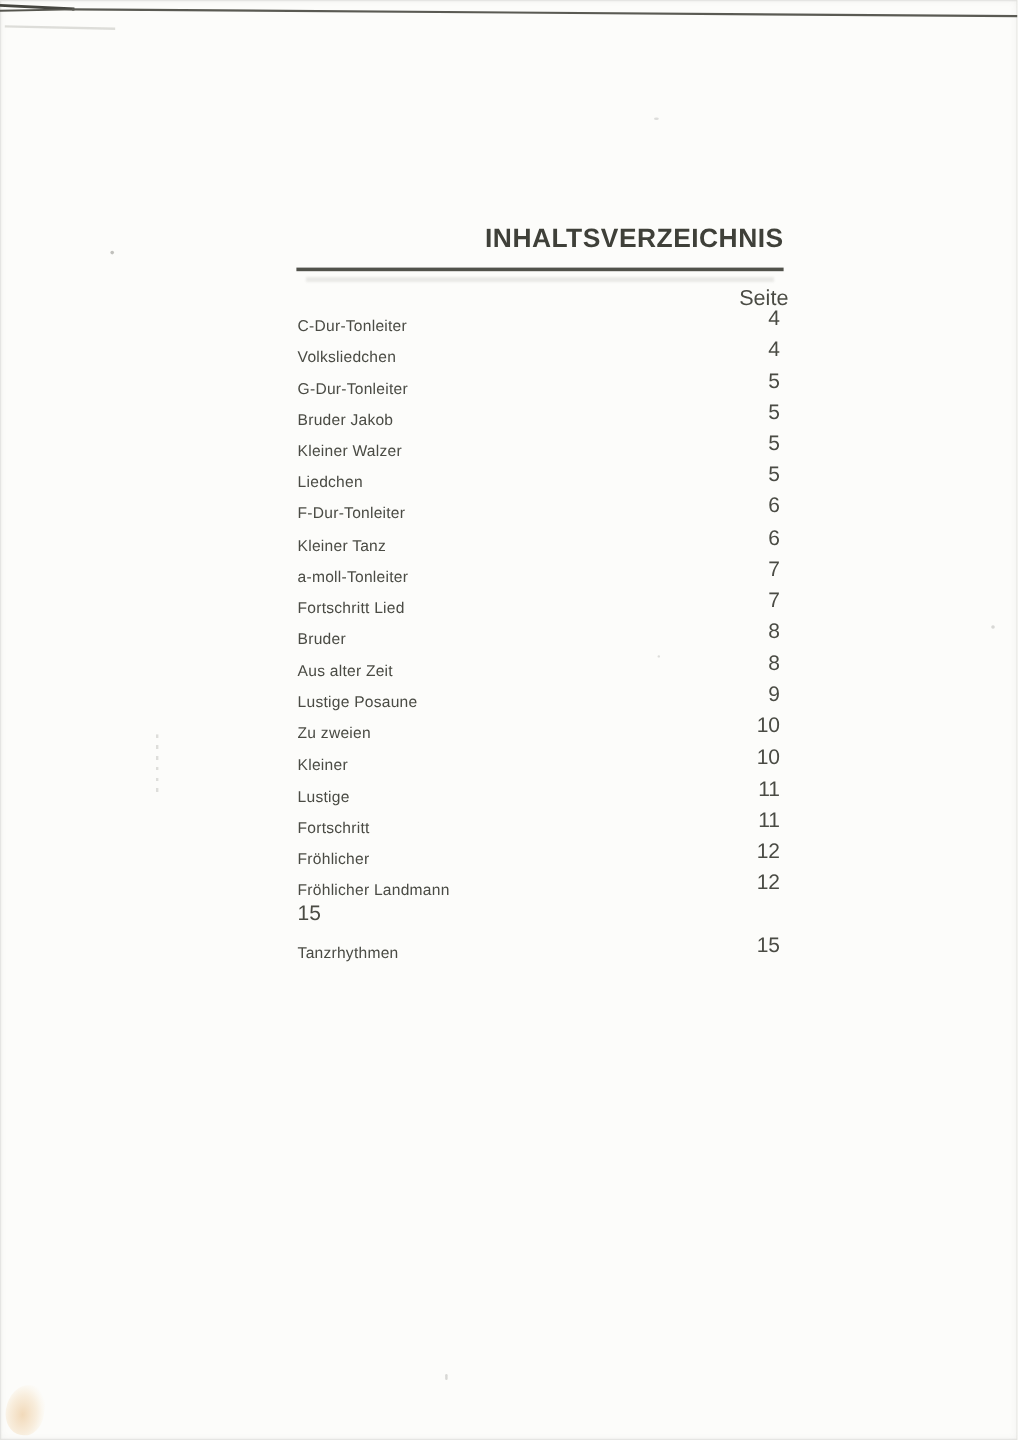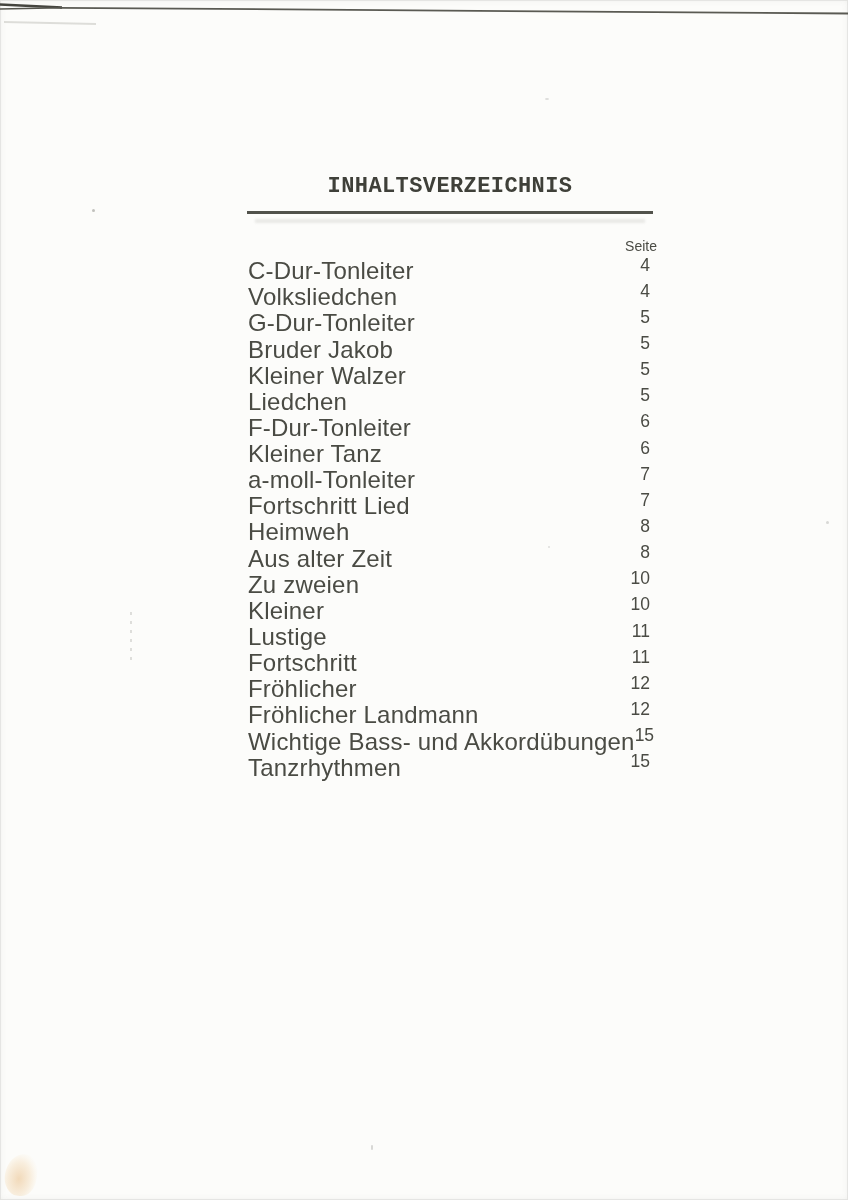--- a/index.html
+++ b/index.html
@@ -18,25 +18,24 @@
     font-family: "Liberation Sans", sans-serif;
     color: var(--text);
     overflow: hidden;
     box-shadow: inset 0 0 0 1px rgba(180,180,175,0.25), inset 0 0 6px rgba(120,120,115,0.10);
   }
   
   .top-edge { position: absolute; top: 0; left: 0; }
   
   .title-wrap {
     position: absolute;
-    top: 176px;
+    top: 188px;
     left: 247px;
     width: 406px;
-    text-align: center;
-    font-family: Liberation Mono, monospace;
+    text-align: right;
   }
   .title-wrap h1 {
     margin: 0;
     font-size: 22px;
     line-height: 22px;
     font-weight: bold;
     letter-spacing: 0.4px;
     color: var(--title);
   }
   .rule {
@@ -53,38 +52,38 @@
     background: rgba(150,150,143,0.18);
     filter: blur(1px);
   }
   
   .seite {
     position: absolute;
     top: 238px;
     left: 248px;
     width: 409px;
     text-align: right;
-    font-size: 14px;
+    font-size: 18px;
     color: var(--text);
   }
   
   .toc {
     position: absolute;
     top: 252px;
     left: 248px;
     width: 402px;
   }
   .toc-row {
     height: 26.15px;
     display: flex;
     justify-content: space-between;
     align-items: center;
   }
   .toc-row .entry-title {
-    font-size: 24px;
+    font-size: 13px;
     letter-spacing: 0.2px;
     white-space: nowrap;
     margin-top: 12px;
   }
   .toc-row .entry-page {
     font-size: 17.5px;
     text-align: right;
   }
   
   .stain {
@@ -173,28 +172,32 @@
       </div>
       <div class="toc-row">
         <span class="entry-title">a-moll-Tonleiter</span>
         <span class="entry-page">7</span>
       </div>
       <div class="toc-row">
         <span class="entry-title">Fortschritt Lied</span>
         <span class="entry-page">7</span>
       </div>
       <div class="toc-row">
-        <span class="entry-title">Heimweh</span>
+        <span class="entry-title">Bruder</span>
         <span class="entry-page">8</span>
       </div>
       <div class="toc-row">
         <span class="entry-title">Aus alter Zeit</span>
         <span class="entry-page">8</span>
       </div>
       <div class="toc-row">
+        <span class="entry-title">Lustige Posaune</span>
+        <span class="entry-page">9</span>
+      </div>
+      <div class="toc-row">
         <span class="entry-title">Zu zweien</span>
         <span class="entry-page">10</span>
       </div>
       <div class="toc-row">
         <span class="entry-title">Kleiner</span>
         <span class="entry-page">10</span>
       </div>
       <div class="toc-row">
         <span class="entry-title">Lustige</span>
         <span class="entry-page">11</span>
@@ -205,21 +208,20 @@
       </div>
       <div class="toc-row">
         <span class="entry-title">Fröhlicher</span>
         <span class="entry-page">12</span>
       </div>
       <div class="toc-row">
         <span class="entry-title">Fröhlicher Landmann</span>
         <span class="entry-page">12</span>
       </div>
       <div class="toc-row">
-        <span class="entry-title">Wichtige Bass- und Akkordübungen</span>
         <span class="entry-page">15</span>
       </div>
       <div class="toc-row">
         <span class="entry-title">Tanzrhythmen</span>
         <span class="entry-page">15</span>
       </div>
     </div>
 
   <div class="stain"></div>
   <div class="dotted-line"></div>

